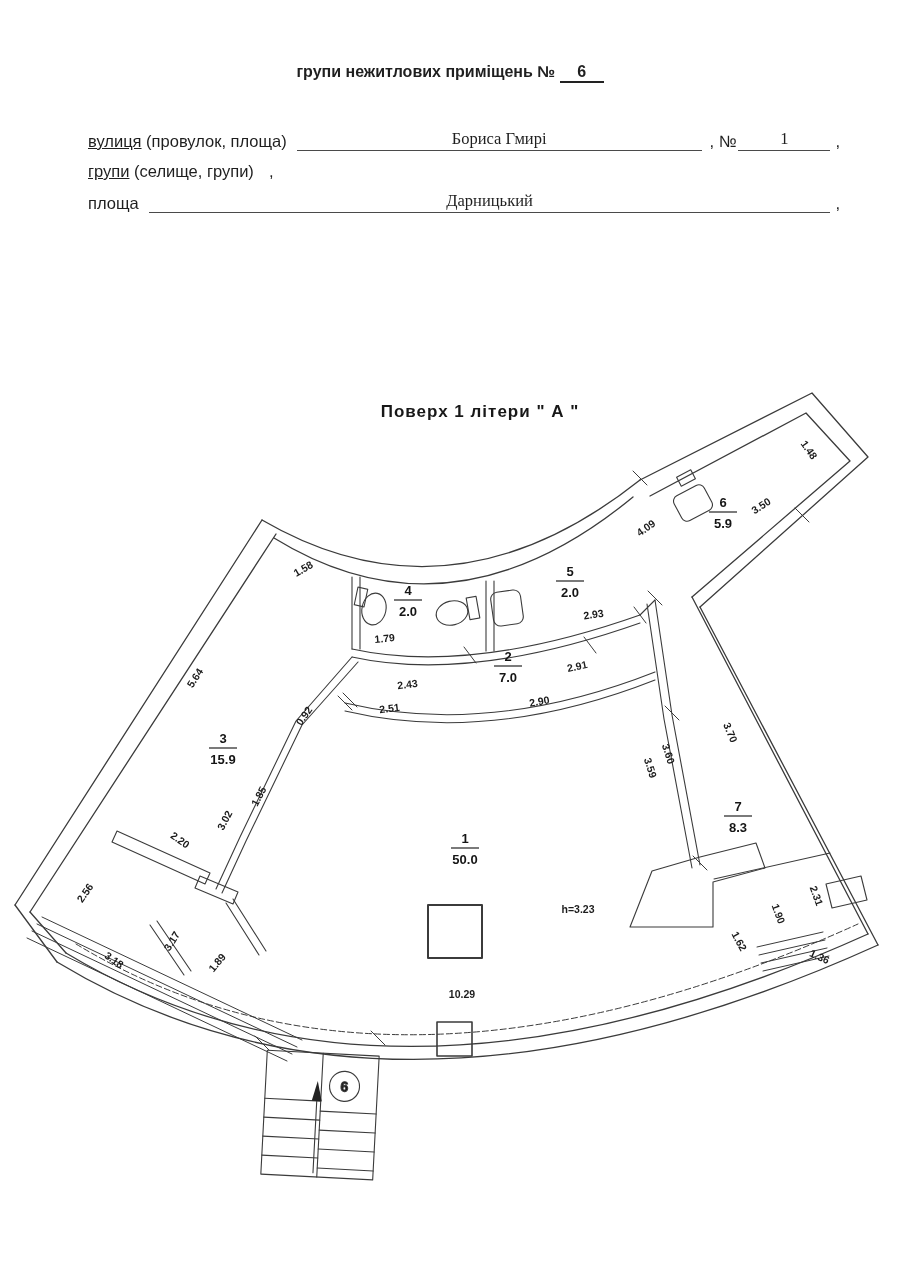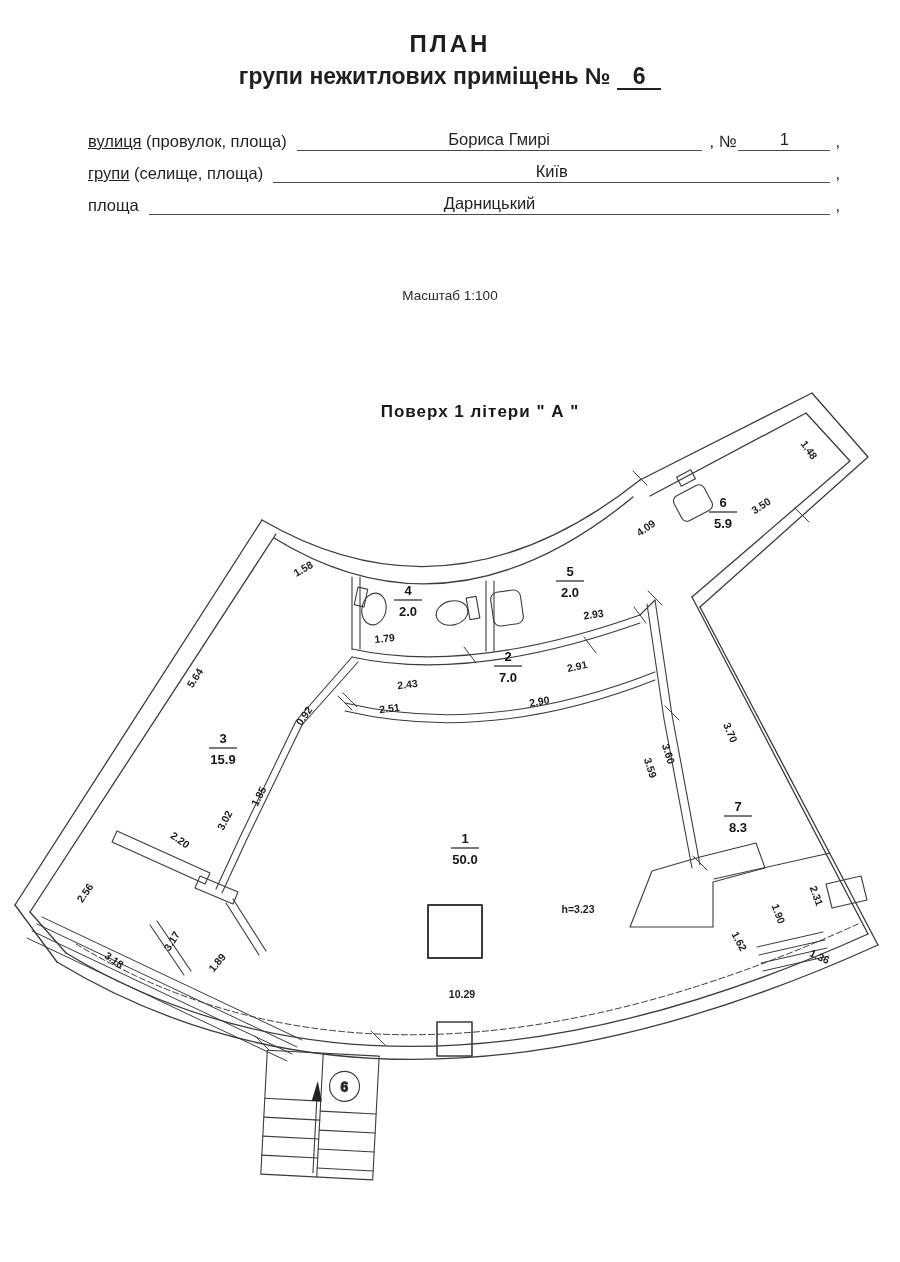--- a/index.html
+++ b/index.html
@@ -1,29 +1,29 @@
 <!DOCTYPE html>
 <html><head>
 <meta charset="utf-8">
 <style>
   html,body{margin:0;padding:0;background:#ffffff;}
   .sheet{position:relative;width:900px;height:1262px;background:#fff;
          font-family:"Liberation Sans",sans-serif;color:#1f1f1f;overflow:hidden;}
   .title{position:absolute;top:30px;left:0;right:0;text-align:center;
          font-size:24px;font-weight:700;letter-spacing:3px;}
   .subtitle{position:absolute;top:63px;left:0;right:0;text-align:center;
-            font-size:23px;font-weight:700;}
+            font-size:16px;font-weight:700;}
   .u-num{display:inline-block;min-width:44px;border-bottom:2px solid #222;
          text-align:center;line-height:1.05;}
   .form{position:absolute;top:130px;left:88px;right:60px;font-size:16.5px;}
   .frow{display:flex;align-items:flex-end;margin-bottom:11px;white-space:nowrap;}
   .flabel{padding-right:10px;}
   .u{text-decoration:underline;}
   .fline{flex:1 1 auto;border-bottom:1.6px solid #4a4a4a;text-align:center;
-         padding:0 6px;line-height:1.15;min-height:20px;}
+         padding:0 6px;line-height:1.15;min-height:20px;font-family:Liberation Serif, serif;}
   .fline.short{flex:0 0 80px;}
   .fsep{padding:0 2px 0 8px;}
   .ftail{padding-left:5px;}
   .scale-note{position:absolute;top:288px;left:0;right:0;text-align:center;
               font-size:13.5px;color:#2a2a2a;}
   svg.plan{position:absolute;top:385px;left:0;}
   .w{fill:none;stroke:#3b3b3b;stroke-width:1.3;stroke-linejoin:round;stroke-linecap:round;}
   .w2{stroke-width:1.1;}
   .whatch{stroke-width:1;}
   .dim{font:700 10.5px "Liberation Sans",sans-serif;fill:#1c1c1c;text-anchor:middle;}
@@ -32,47 +32,44 @@
   .room-line{stroke:#222;stroke-width:1.2;}
   .plan-caption{font:700 17px "Liberation Sans",sans-serif;fill:#181818;
                 text-anchor:middle;letter-spacing:1px;}
   .badge{font:700 14px "Liberation Sans",sans-serif;fill:#111;text-anchor:middle;}
 </style>
 </head>
 <body>
 
 <div class="sheet">
 
-  <div class="title">ПЛАН</div>
   <div class="subtitle">
     <span>групи нежитлових приміщень №</span>
     <span class="u-num">6</span>
   </div>
 
   <div class="form">
     <div class="frow">
       <span class="flabel"><span class="u">вулиця</span><span> (провулок, площа)</span></span>
       <span class="fline">Бориса Гмирі</span>
       <span class="fsep">, №</span>
       <span class="fline short">1</span>
       <span class="ftail">,</span>
     </div>
     <div class="frow">
-      <span class="flabel"><span class="u">групи</span><span> (селище, площа)</span></span>
-      <span class="fline">Київ</span>
+      <span class="flabel"><span class="u">групи</span><span> (селище, групи)</span></span>
       <span class="ftail">,</span>
     </div>
     <div class="frow">
       <span class="flabel"><span>площа</span></span>
       <span class="fline">Дарницький</span>
       <span class="ftail">,</span>
     </div>
   </div>
 
-  <div class="scale-note">Масштаб 1:100</div>
 
   <svg class="plan" xmlns="http://www.w3.org/2000/svg" width="900" height="877" viewBox="0 0 900 877">
 
     <text x="480" y="32" class="plan-caption">Поверх 1 літери " А "</text>
 
     <g class="w">
       <path d="M262,135 Q451,245 640,95"></path>
       <path d="M274,153 Q451,262 633,112"></path>
       <path d="M262,135 L15,520"></path>
       <path d="M276,149 L30,527"></path>

